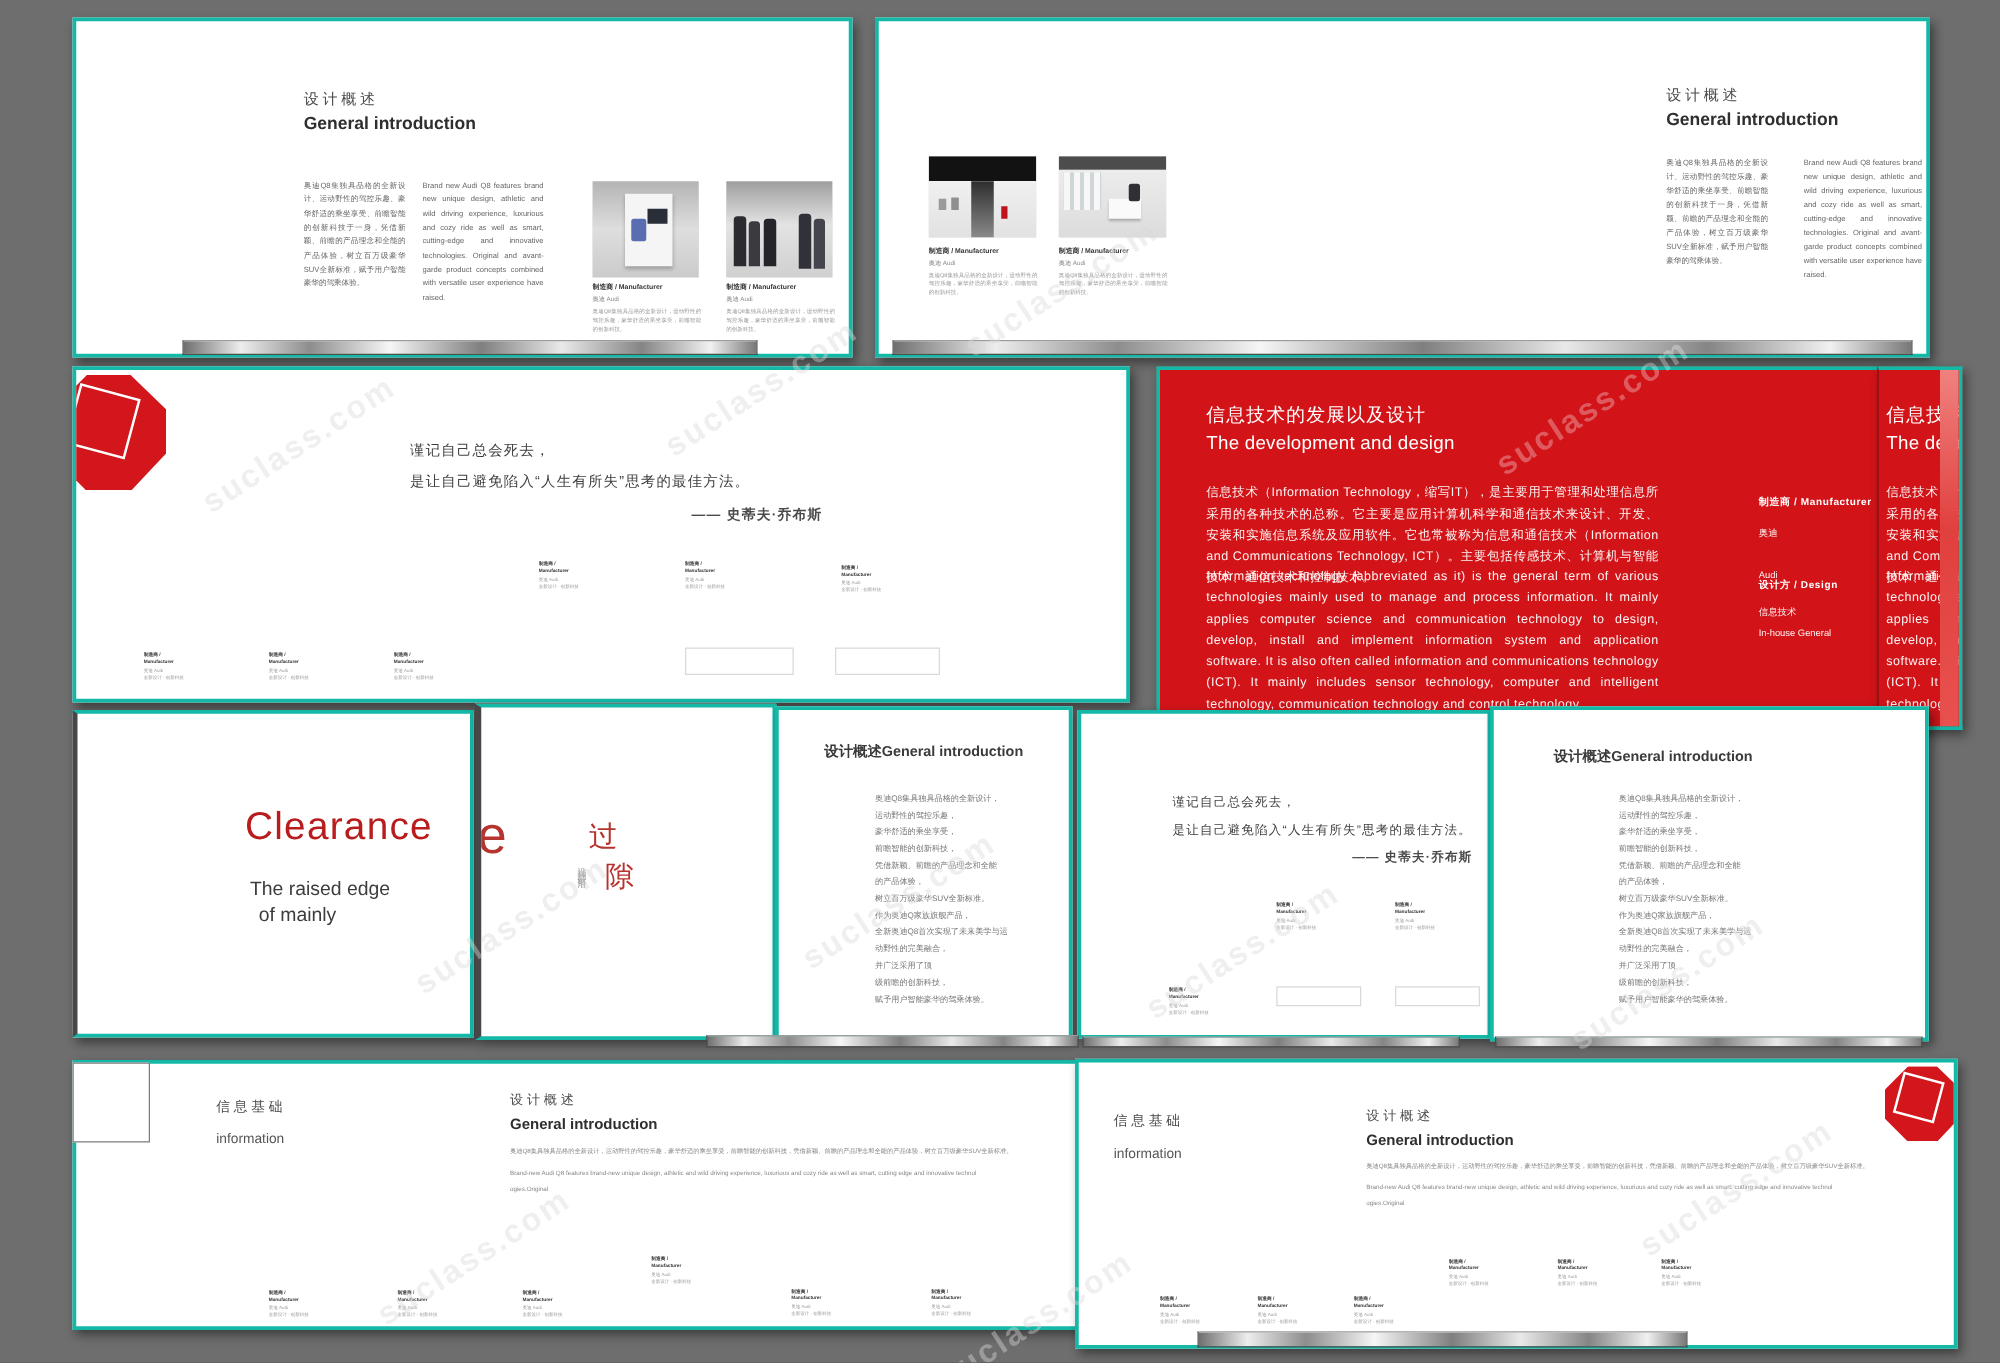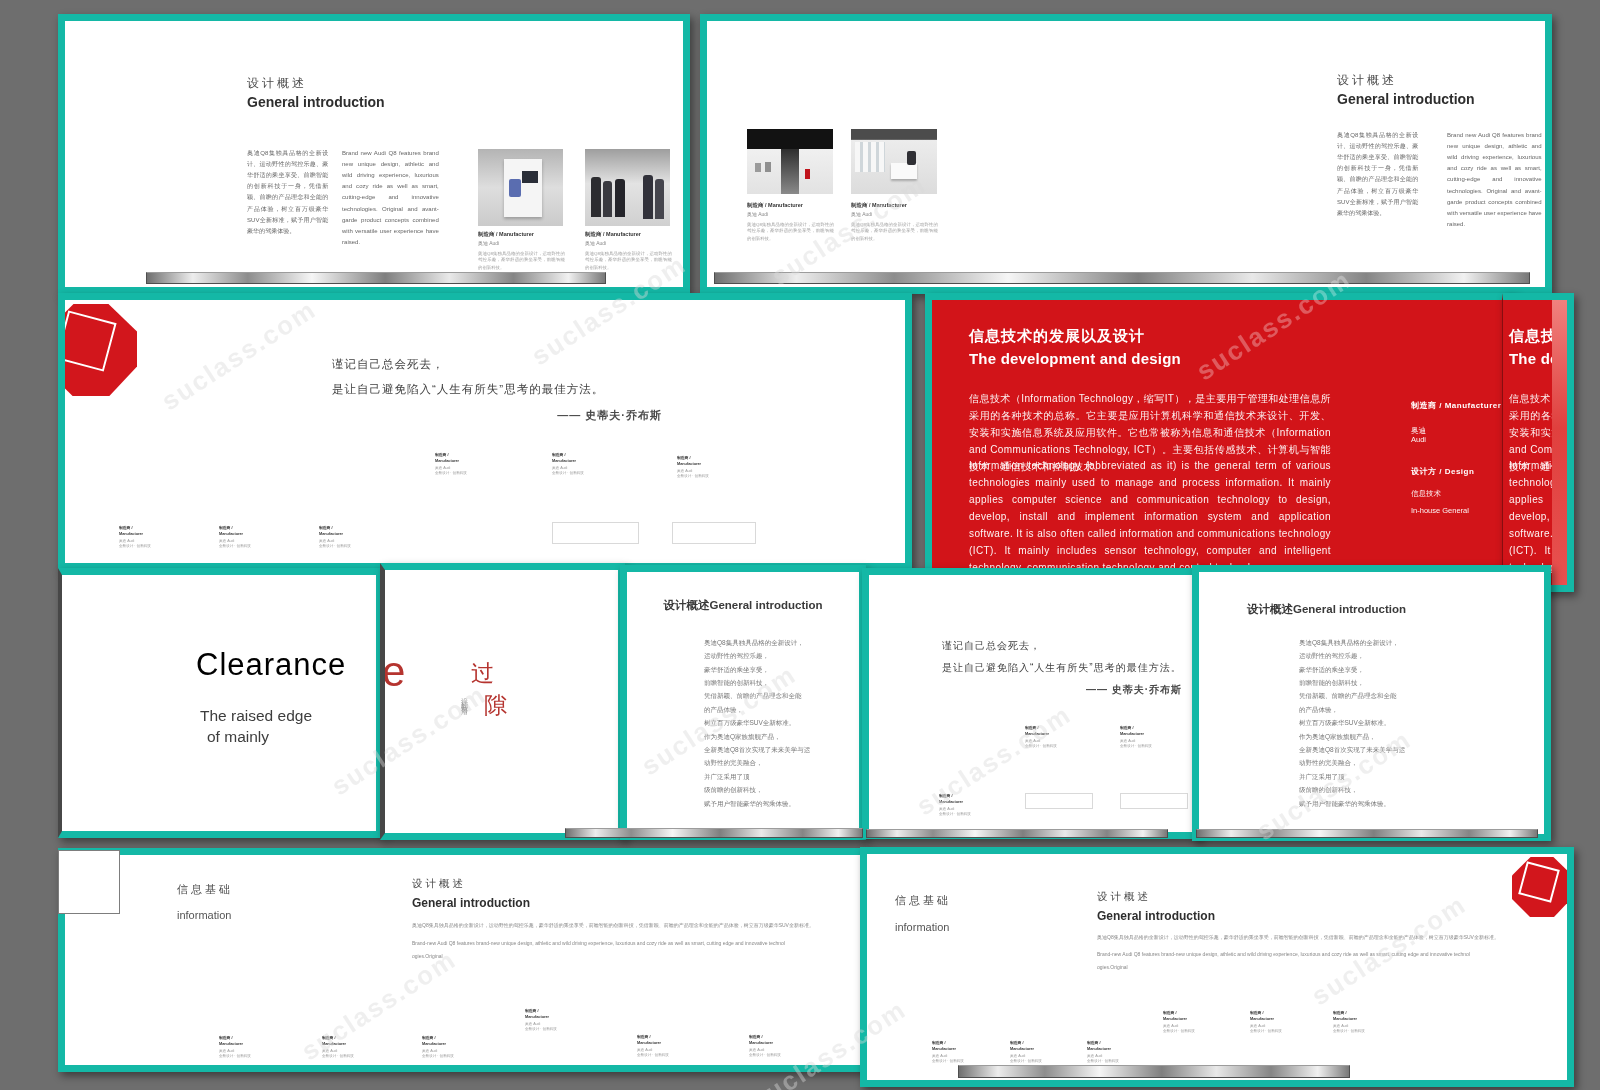--- a/index.html
+++ b/index.html
@@ -1,18 +1,18 @@
 <!DOCTYPE html>
 <html><head>
 <meta charset="utf-8">
 <style>
   html,body{margin:0;padding:0;background:#5c5c5c;}
   .stage{position:relative;width:1600px;height:1090px;background:#6e6e6e;overflow:hidden;
          font-family:"Liberation Sans","DejaVu Sans",sans-serif;}
-  .slide{position:absolute;background:#fff;border:7px solid #14b8a6;box-shadow:3px 4px 8px rgba(0,0,0,.45);overflow:hidden;}
+  .slide{position:absolute;background:#fff;border:3px solid #14b8a6;box-shadow:3px 4px 8px rgba(0,0,0,.45);overflow:hidden;}
   .abs{position:absolute;}
   .hzh{font-size:12px;letter-spacing:3px;color:#4a4a4a;}
   .hen{font-size:14px;font-weight:bold;color:#2e2e2e;}
   .scale55{transform:scale(.55);transform-origin:0 0;}
   .scale50{transform:scale(.5);transform-origin:0 0;}
   .t-just{font-size:11px;line-height:1.85;color:#666;text-align:justify;}
   .pcap-t{font-size:10px;font-weight:bold;color:#333;}
   .pcap-s{font-size:9px;color:#888;margin-top:4px;}
   .pcap-b{font-size:8px;color:#9a9a9a;line-height:1.55;margin-top:6px;text-align:justify;}
   .mini{width:150px;font-size:7.2px;line-height:1.5;color:#9a9a9a;}
@@ -24,21 +24,21 @@
   .wm{position:absolute;z-index:40;font-size:26px;font-weight:bold;letter-spacing:2px;
       color:rgba(218,218,218,.42);transform:rotate(-33deg);pointer-events:none;}
   .logo{position:absolute;background:#d2161c;
         clip-path:polygon(31% 0,69% 0,100% 30%,100% 68%,70% 100%,30% 100%,0 70%,0 31%);}
   .logo .sq{position:absolute;left:17%;top:13%;width:50%;height:50%;border:2px solid #fff;transform:rotate(15deg);}
   .quote1{font-size:11.5px;color:#3f3f3f;letter-spacing:1px;}
   .quoteAttr{font-size:11px;color:#4a4a4a;font-weight:bold;letter-spacing:1px;text-align:right;}
   .lines13{transform:scale(.5);transform-origin:0 0;}
   .lines13>div{font-size:13px;line-height:26.8px;white-space:nowrap;color:#777;}
   .redslide{background:#d21419;}
-  .rtitle{font-size:15px;font-weight:bold;color:#fff;letter-spacing:1px;}
+  .rtitle{font-size:15px;font-weight:normal;color:#fff;letter-spacing:1px;}
   .rp{font-size:10px;line-height:17px;color:rgba(255,255,255,.95);text-align:justify;letter-spacing:.4px;}
   .rlabel{font-size:8px;font-weight:bold;color:#fff;letter-spacing:.5px;}
   .rval{font-size:7.5px;color:rgba(255,255,255,.95);}
   .kline>div{font-size:10px;line-height:15px;white-space:nowrap;color:#888;}
   .rect{position:absolute;border:1px solid #d9d9d9;background:#fff;}
 </style>
 </head>
 <body>
 
 <div class="stage">
@@ -190,36 +190,36 @@
     <div class="rect" style="left:607px;top:222px;width:82px;height:20px;"></div>
   </div>
 
   <div class="slide redslide" style="left:925px;top:293px;width:577px;height:285px;">
     <div class="abs rtitle" style="left:37px;top:27px;">信息技术的发展以及设计</div>
     <div class="abs rtitle" style="left:37px;top:50px;letter-spacing:.2px;">The development and design</div>
     <div class="abs rp" style="left:37px;top:90px;width:362px;">信息技术（Information Technology，缩写IT），是主要用于管理和处理信息所采用的各种技术的总称。它主要是应用计算机科学和通信技术来设计、开发、安装和实施信息系统及应用软件。它也常被称为信息和通信技术（Information and Communications Technology, ICT）。主要包括传感技术、计算机与智能技术、通信技术和控制技术。</div>
     <div class="abs rp" style="left:37px;top:157px;width:362px;">Information technology (abbreviated as it) is the general term of various technologies mainly used to manage and process information. It mainly applies computer science and communication technology to design, develop, install and implement information system and application software. It is also often called information and communications technology (ICT). It mainly includes sensor technology, computer and intelligent technology, communication technology and control technology.</div>
     <div class="abs rlabel" style="left:479px;top:100px;">制造商 / Manufacturer</div>
     <div class="abs rval" style="left:479px;top:126px;">奥迪</div>
-    <div class="abs rval" style="left:479px;top:135px;">Audi</div>
+    <div class="abs rval" style="left:479px;top:159px;">Audi</div>
     <div class="abs rlabel" style="left:479px;top:166px;">设计方 / Design</div>
     <div class="abs rval" style="left:479px;top:189px;">信息技术</div>
     <div class="abs rval" style="left:479px;top:206px;">In-house General</div>
   </div>
 
   <div class="slide redslide" style="left:1502px;top:293px;width:64px;height:285px;border-left:1px solid rgba(0,0,0,.35);">
     <div class="abs rtitle" style="left:6px;top:27px;white-space:nowrap;">信息技术的发展以及设计</div>
     <div class="abs rtitle" style="left:6px;top:50px;white-space:nowrap;letter-spacing:.2px;">The development and design</div>
     <div class="abs rp" style="left:6px;top:90px;width:362px;">信息技术（Information Technology，缩写IT），是主要用于管理和处理信息所采用的各种技术的总称。它主要是应用计算机科学和通信技术来设计、开发、安装和实施信息系统及应用软件。它也常被称为信息和通信技术（Information and Communications Technology, ICT）。主要包括传感技术、计算机与智能技术、通信技术和控制技术。</div>
     <div class="abs rp" style="left:6px;top:157px;width:362px;">Information technology (abbreviated as it) is the general term of various technologies mainly used to manage and process information. It mainly applies computer science and communication technology to design, develop, install and implement information system and application software. It is also often called information and communications technology (ICT). It mainly includes sensor technology, computer and intelligent technology, communication technology and control technology.</div>
     <div class="abs" style="right:0;top:0;width:15px;height:100%;background:linear-gradient(180deg,#f0817e 0%,#e0403e 45%,#e8514f 100%);"></div>
   </div>
 
   <div class="slide" style="left:58px;top:568px;width:314px;height:256px;border-left:4px solid #474747;">
-    <div class="abs" style="left:134px;top:72px;font-size:31px;color:#000000;letter-spacing:1px;">Clearance</div>
+    <div class="abs" style="left:134px;top:72px;font-size:31px;color:#b91c1c;letter-spacing:1px;">Clearance</div>
     <div class="abs" style="left:138px;top:132px;font-size:15.5px;color:#3d3d3d;">The raised edge</div>
     <div class="abs" style="left:145px;top:153px;font-size:15.5px;color:#3d3d3d;">of mainly</div>
   </div>
 
   <div class="slide" style="left:380px;top:563px;width:233px;height:263px;border-left:5px solid #474747;">
     <div class="abs" style="left:-3px;top:78px;font-size:42px;color:#b5342f;">e</div>
     <div class="abs" style="left:86px;top:88px;font-size:23px;color:#b5342f;">过</div>
     <div class="abs" style="left:99px;top:120px;font-size:23px;color:#b5342f;">隙</div>
     <div class="abs" style="left:74px;top:122px;height:72px;writing-mode:vertical-rl;font-size:7px;letter-spacing:2px;color:#999;">设计的最前沿</div>
   </div>

